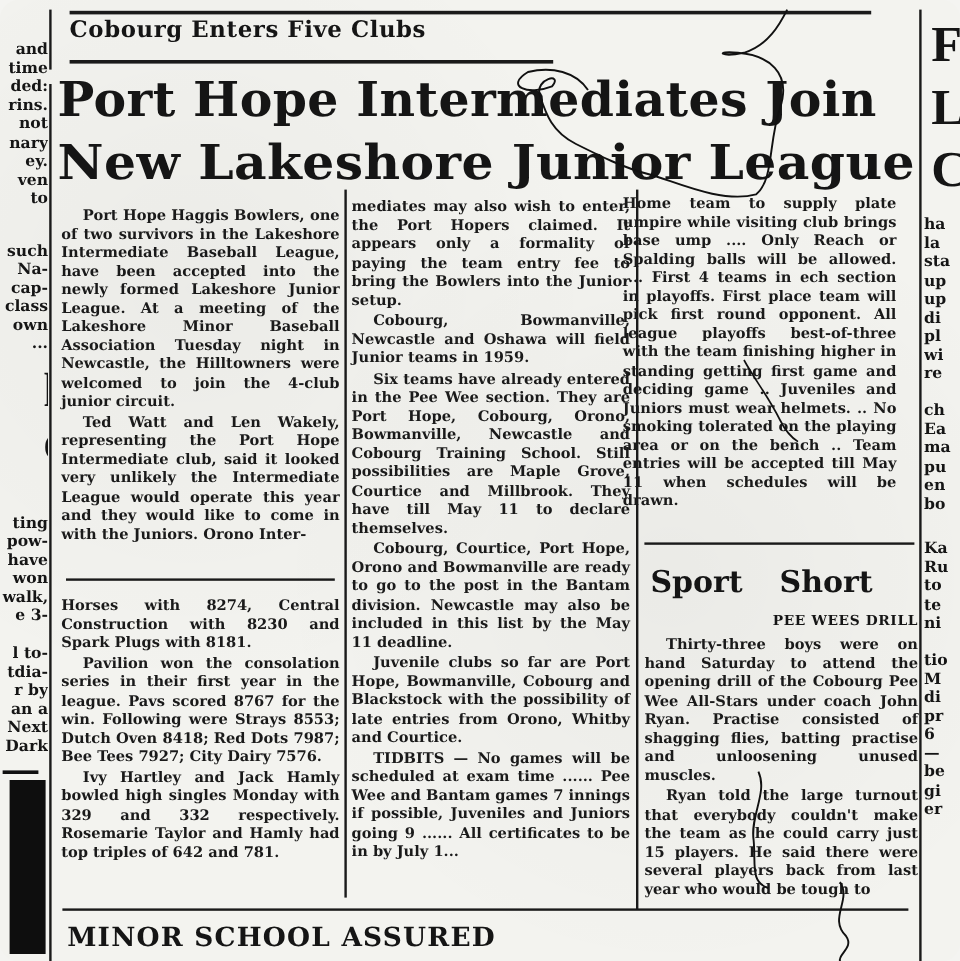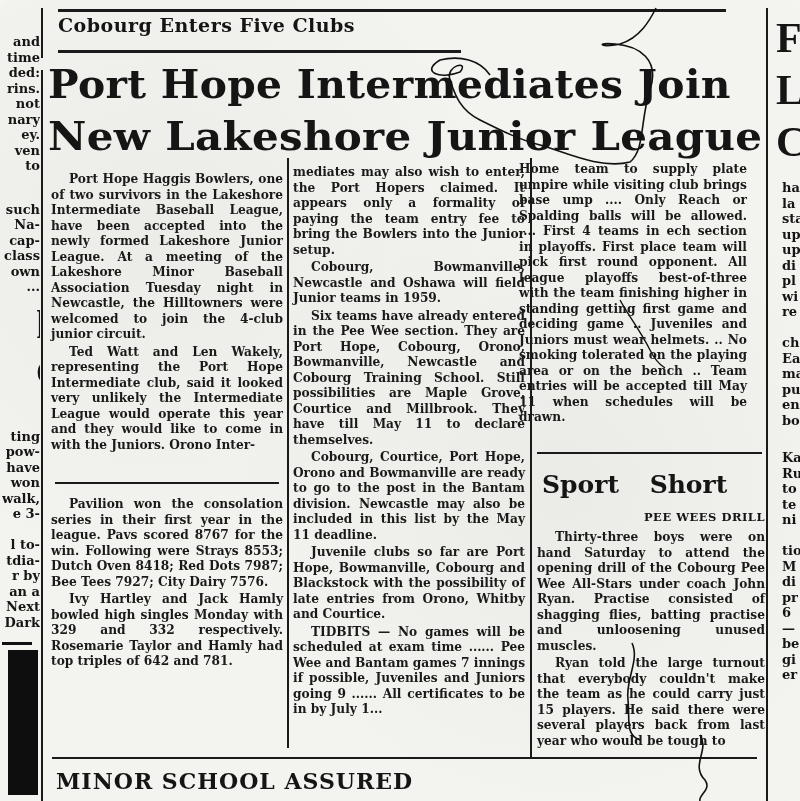--- a/index.html
+++ b/index.html
@@ -77,21 +77,20 @@
       font-weight: 900;
       font-size: 42px;
       line-height: 52px;
       margin-top: 12px;
       margin-left: 6px;
     }
     .right-frag .line {
       font-size: 13px;
       line-height: 15.5px;
       font-weight: bold;
-      margin-left: 12px;
       white-space: nowrap;
     }
     
     .kicker {
       position: absolute;
       left: 58px; top: 14px;
       font-family: "DejaVu Serif", serif;
       font-weight: 900;
       font-size: 19px;
       letter-spacing: 0.5px;
@@ -269,20 +268,21 @@
   <div class="headline h1">Port Hope Intermediates Join</div>
   <div class="headline h2">New Lakeshore Junior League</div>
 
   <div class="col col1">
     <p>Port Hope Haggis Bowlers, one of two survivors in the Lakeshore Intermediate Baseball League, have been accepted into the newly formed Lakeshore Junior League. At a meeting of the Lakeshore Minor Baseball Association Tuesday night in Newcastle, the Hilltowners were welcomed to join the 4-club junior circuit.</p>
     <p>Ted Watt and Len Wakely, representing the Port Hope Intermediate club, said it looked very unlikely the Intermediate League would operate this year and they would like to come in with the Juniors. Orono Inter-</p>
   </div>
   <div class="hrule" style="left:55px; top:482px; width:224px;"></div>
 
   <div class="col col1b">
+    <p class="noindent">Horses with 8274, Central Construction with 8230 and Spark Plugs with 8181.</p>
     <p>Pavilion won the consolation series in their first year in the league. Pavs scored 8767 for the win. Following were Strays 8553; Dutch Oven 8418; Red Dots 7987; Bee Tees 7927; City Dairy 7576.</p>
     <p>Ivy Hartley and Jack Hamly bowled high singles Monday with 329 and 332 respectively. Rosemarie Taylor and Hamly had top triples of 642 and 781.</p>
   </div>
 
   <div class="col col2">
     <p class="noindent">mediates may also wish to enter, the Port Hopers claimed. It appears only a formality of paying the team entry fee to bring the Bowlers into the Junior setup.</p>
     <p>Cobourg, Bowmanville, Newcastle and Oshawa will field Junior teams in 1959.</p>
     <p>Six teams have already entered in the Pee Wee section. They are Port Hope, Cobourg, Orono, Bowmanville, Newcastle and Cobourg Training School. Still possibilities are Maple Grove, Courtice and Millbrook. They have till May 11 to declare themselves.</p>
     <p>Cobourg, Courtice, Port Hope, Orono and Bowmanville are ready to go to the post in the Bantam division. Newcastle may also be included in this list by the May 11 deadline.</p>
     <p>Juvenile clubs so far are Port Hope, Bowmanville, Cobourg and Blackstock with the possibility of late entries from Orono, Whitby and Courtice.</p>

